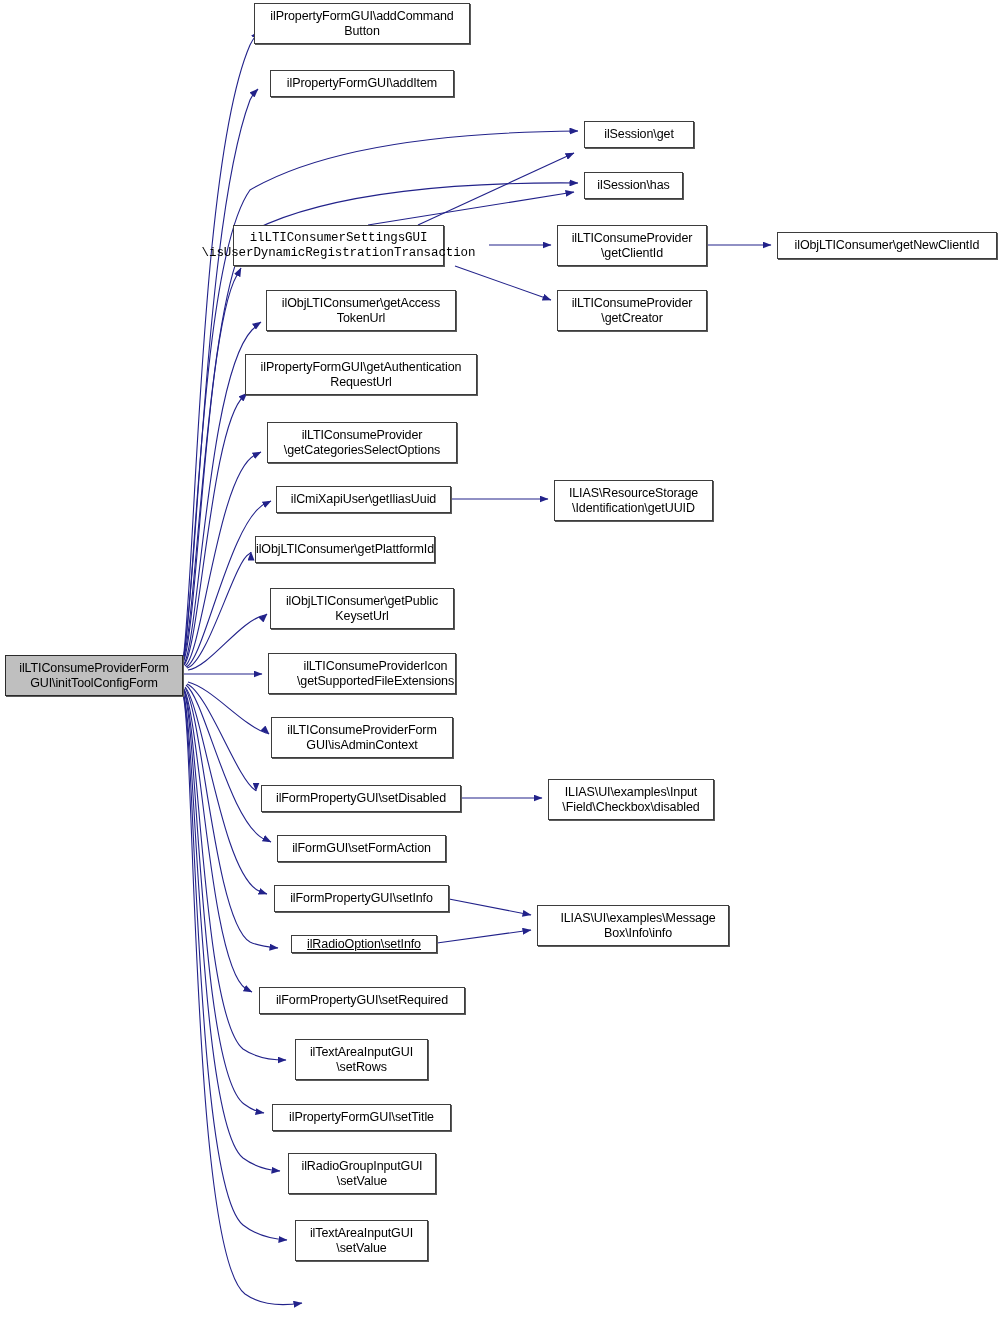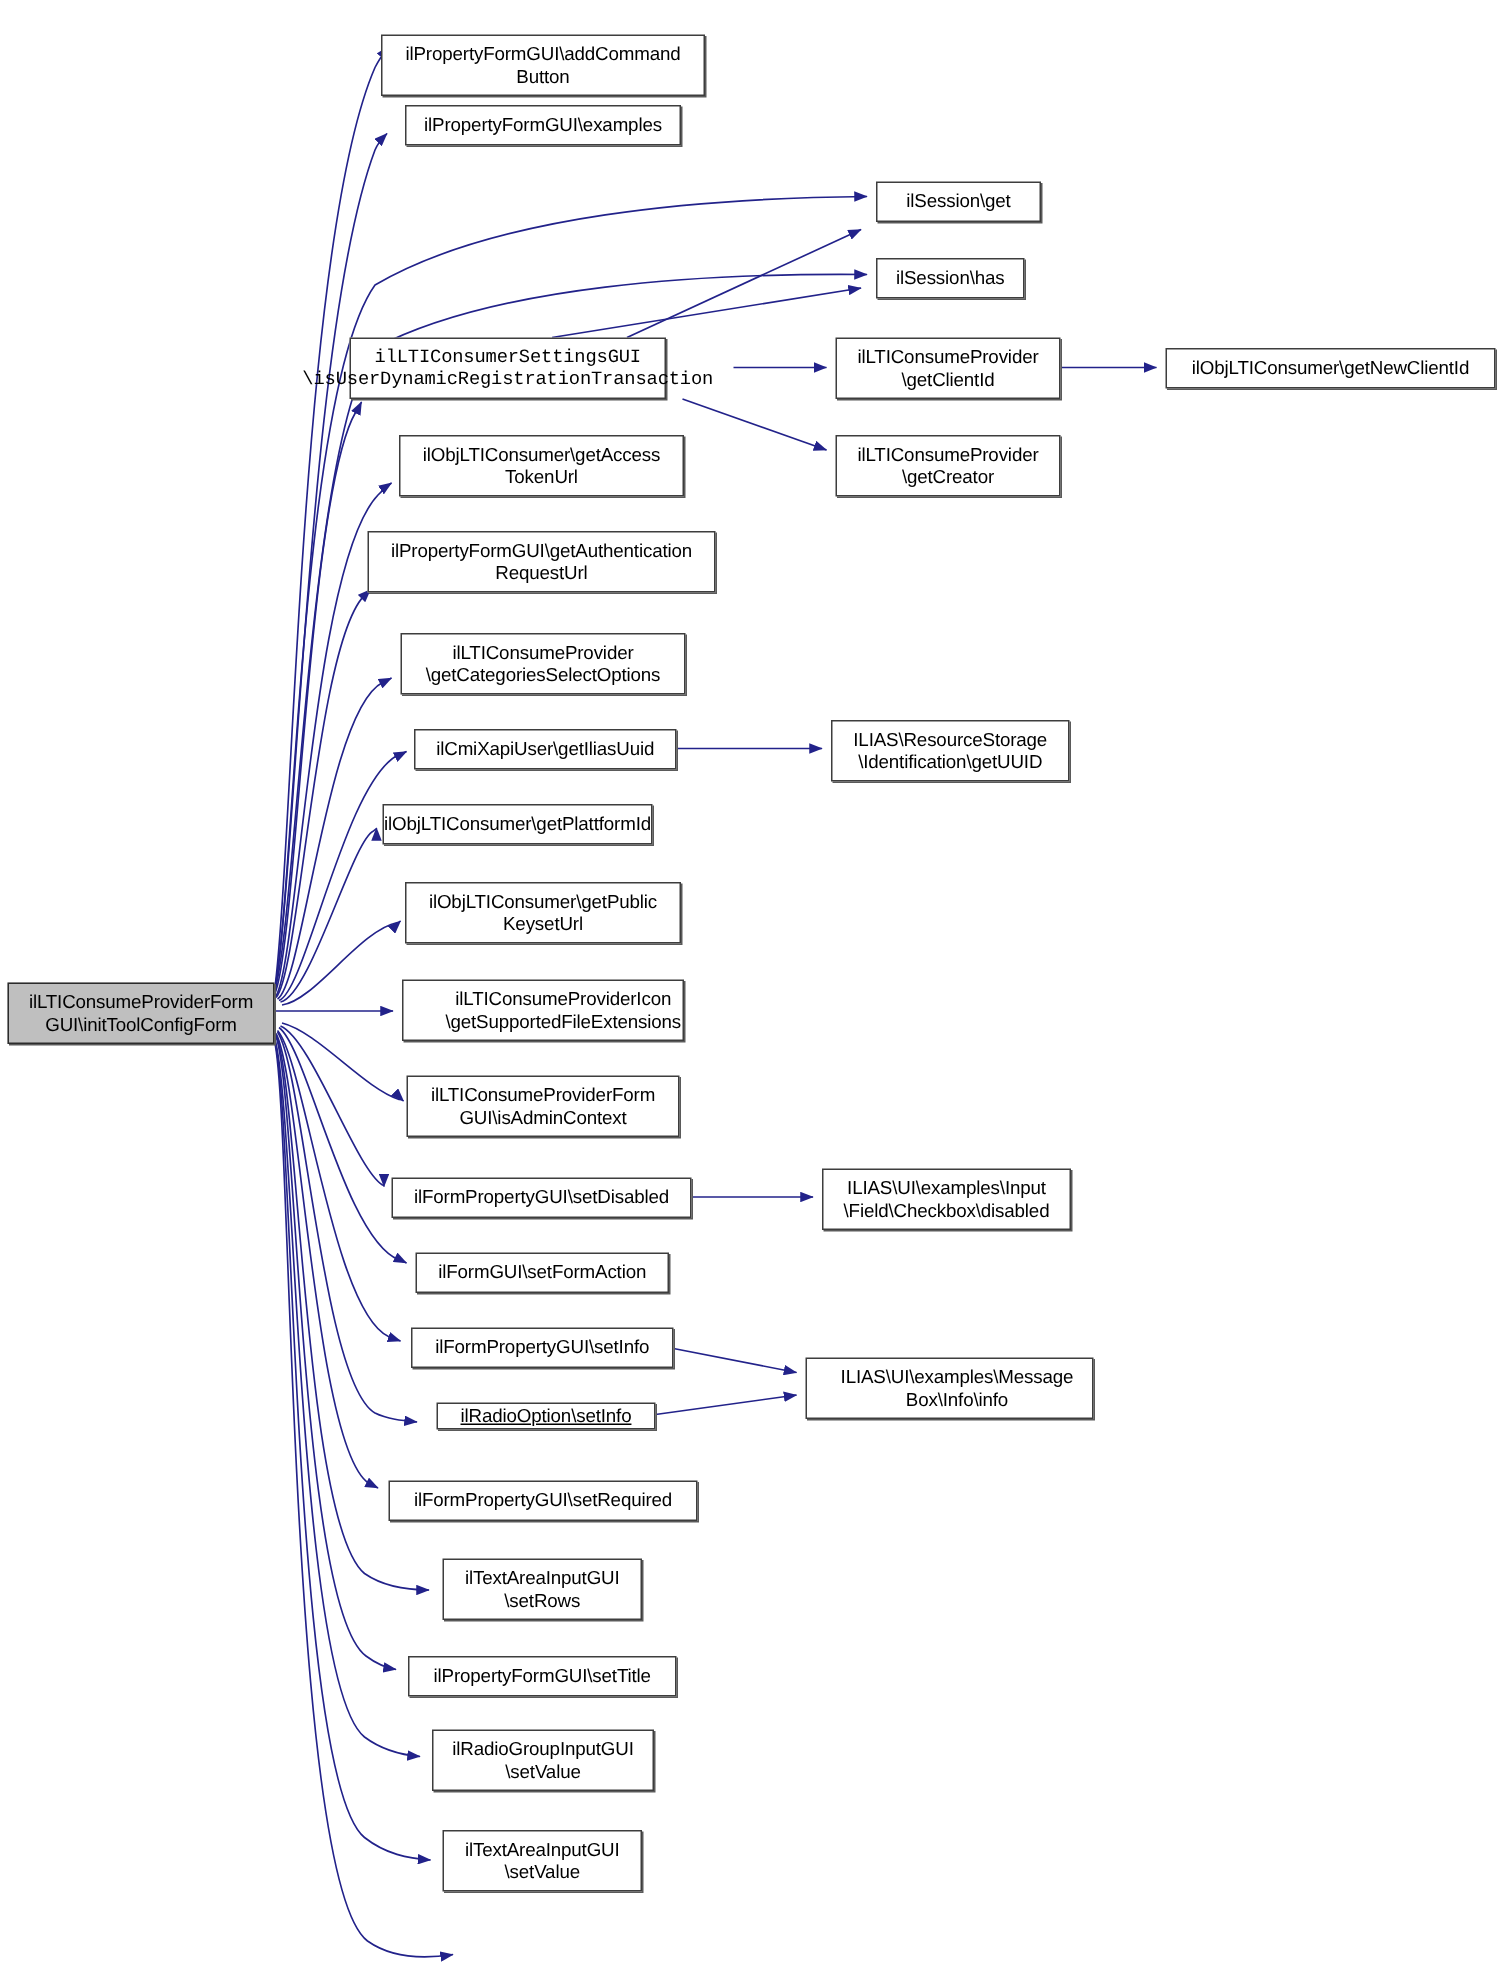--- a/index.html
+++ b/index.html
@@ -87,23 +87,23 @@
         <path d="M 707 245 L 771 245" fill="none" stroke="#22228a" stroke-width="1.1" marker-end="url(#arrow)"></path>
         <path d="M 451 499 L 548 499" fill="none" stroke="#22228a" stroke-width="1.1" marker-end="url(#arrow)"></path>
         <path d="M 461 798 L 542 798" fill="none" stroke="#22228a" stroke-width="1.1" marker-end="url(#arrow)"></path>
         <path d="M 449 899 L 531 915" fill="none" stroke="#22228a" stroke-width="1.1" marker-end="url(#arrow)"></path>
         <path d="M 437 943 L 531 930" fill="none" stroke="#22228a" stroke-width="1.1" marker-end="url(#arrow)"></path>
       </g>
   </svg>
   <div id="node-layer">
       <div class="node root" style="left: 5px; top: 655px; width: 178px; height: 41px;">ilLTIConsumeProviderForm
 GUI\initToolConfigForm</div>
-      <div class="node" style="left: 254px; top: 3px; width: 216px; height: 41px; margin-top: 20px;">ilPropertyFormGUI\addCommand
+      <div class="node" style="left: 254px; top: 3px; width: 216px; height: 41px;">ilPropertyFormGUI\addCommand
 Button</div>
-      <div class="node" style="left: 270px; top: 70px; width: 184px; height: 27px;">ilPropertyFormGUI\examples</div>
+      <div class="node" style="left: 270px; top: 70px; width: 184px; height: 27px;">ilPropertyFormGUI\addItem</div>
       <div class="node" style="left: 584px; top: 121px; width: 110px; height: 27px;">ilSession\get</div>
       <div class="node" style="left: 584px; top: 172px; width: 99px; height: 27px;">ilSession\has</div>
       <div class="node" style="left: 233px; top: 225px; width: 211px; height: 41px; font-family: Liberation Mono, monospace;">ilLTIConsumerSettingsGUI
 \isUserDynamicRegistrationTransaction</div>
       <div class="node" style="left: 557px; top: 225px; width: 150px; height: 41px;">ilLTIConsumeProvider
 \getClientId</div>
       <div class="node" style="left: 777px; top: 232px; width: 220px; height: 27px;">ilObjLTIConsumer\getNewClientId</div>
       <div class="node" style="left: 557px; top: 290px; width: 150px; height: 41px;">ilLTIConsumeProvider
 \getCreator</div>
       <div class="node" style="left: 266px; top: 290px; width: 190px; height: 41px;">ilObjLTIConsumer\getAccess

